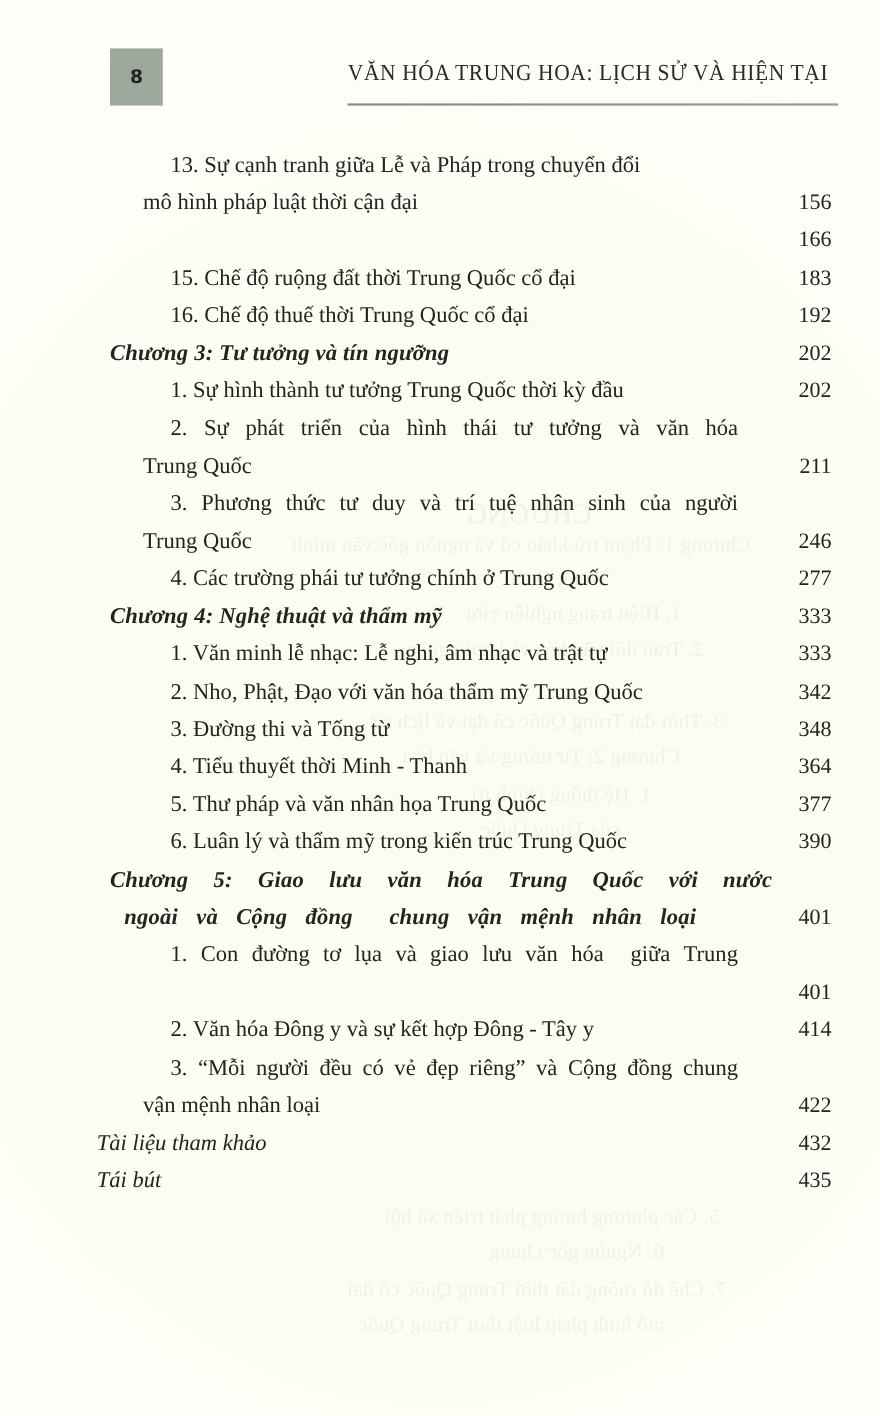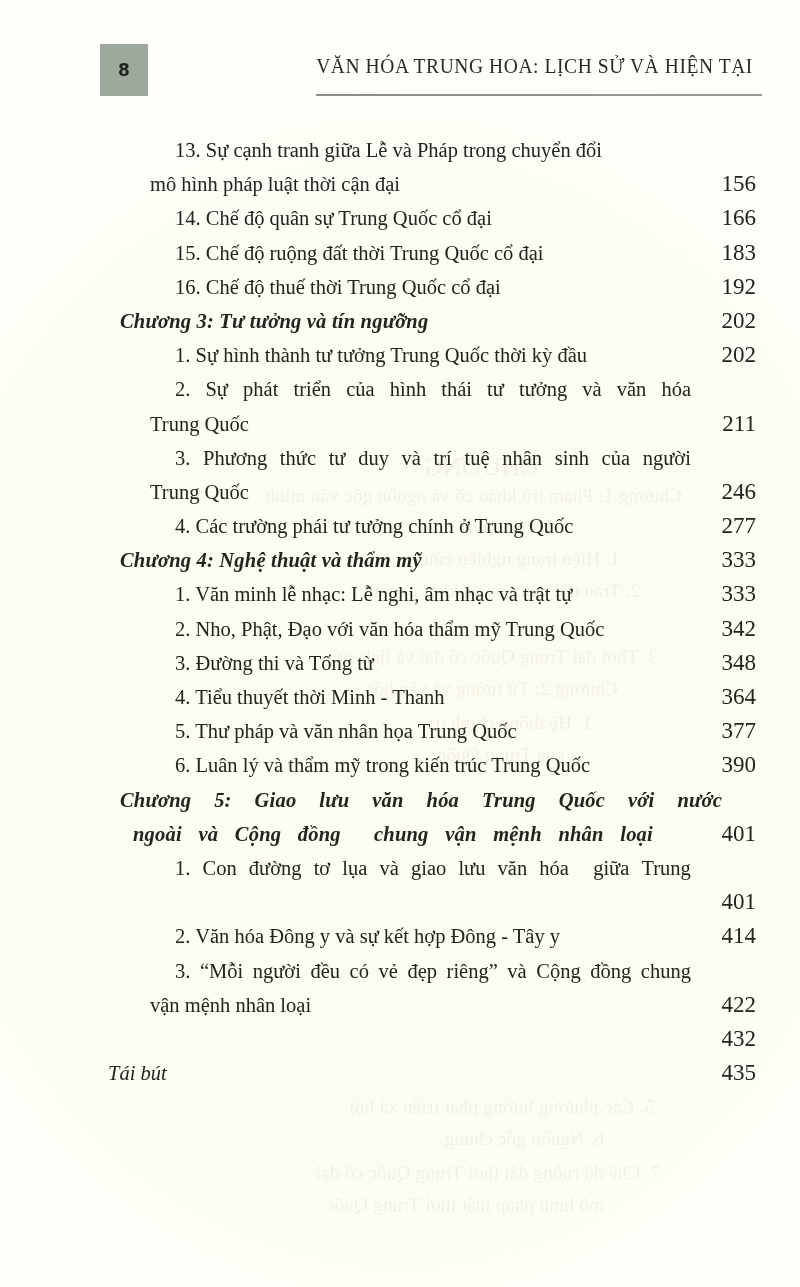--- a/index.html
+++ b/index.html
@@ -92,38 +92,37 @@
   
   .toc {
     position: absolute;
     left: 0;
     top: 133px;
     width: 800px;
   }
   .row {
     position: relative;
     height: 34.2px;
-    margin-left: 20px;
   }
   .txt {
     position: absolute;
     top: 0;
     color: #23231f;
     font-size: 20.5px;
     line-height: 34.2px;
     white-space: nowrap;
   }
   .pg {
     position: absolute;
     top: 0;
     right: 44px;
     width: 60px;
     text-align: right;
     color: #23231f;
-    font-size: 23px;
+    font-size: 20px;
     line-height: 34.2px;
   }
 
   
   .i-chapter { left: 100px; }
   .i-item    { left: 155px; }
   .i-cont    { left: 130px; }
   .i-chapcont{ left: 113px; }
 
   
@@ -178,21 +177,20 @@
 
   <div class="toc" id="toc">
       <div class="row">
         <div class="txt i-item">13. Sự cạnh tranh giữa Lễ và Pháp trong chuyển đổi</div>
       </div>
       <div class="row">
         <div class="txt i-cont">mô hình pháp luật thời cận đại</div>
         <div class="pg">156</div>
       </div>
       <div class="row">
-        <div class="txt i-item">14. Chế độ quân sự Trung Quốc cổ đại</div>
         <div class="pg">166</div>
       </div>
       <div class="row">
         <div class="txt i-item">15. Chế độ ruộng đất thời Trung Quốc cổ đại</div>
         <div class="pg">183</div>
       </div>
       <div class="row">
         <div class="txt i-item">16. Chế độ thuế thời Trung Quốc cổ đại</div>
         <div class="pg">192</div>
       </div>
@@ -343,20 +341,21 @@
           <span>Cộng</span>
           <span>đồng</span>
           <span>chung</span>
         </div>
       </div>
       <div class="row">
         <div class="txt i-cont">vận mệnh nhân loại</div>
         <div class="pg">422</div>
       </div>
       <div class="row">
+        <div class="txt i-chapter biblio">Tài liệu tham khảo</div>
         <div class="pg">432</div>
       </div>
       <div class="row">
         <div class="txt i-chapter biblio">Tái bút</div>
         <div class="pg">435</div>
       </div>
     </div>
 
 </div>
 

